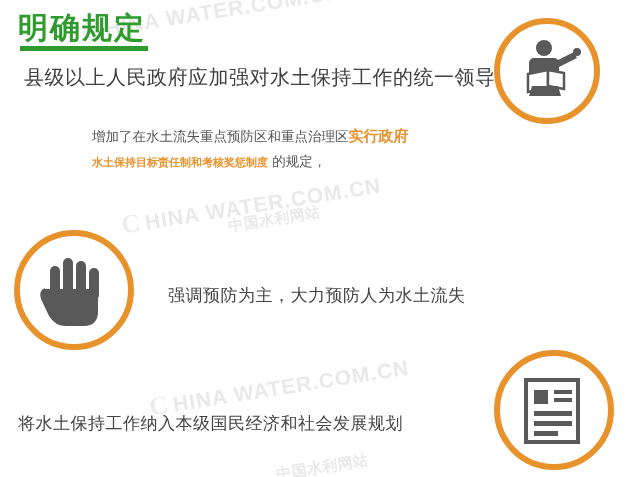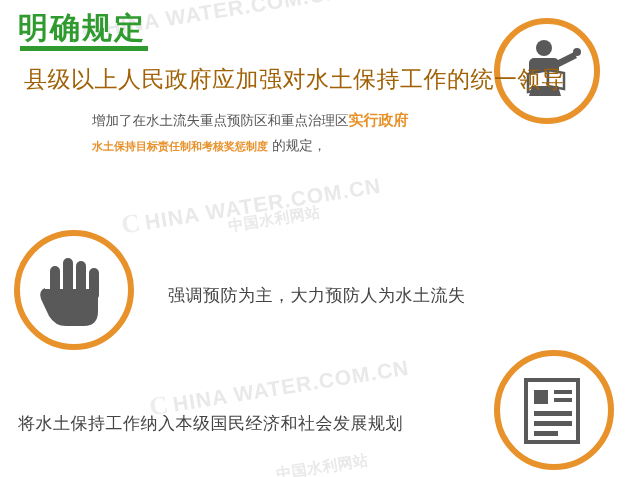--- a/index.html
+++ b/index.html
@@ -78,27 +78,27 @@
   .circle svg { display: block; }
 
   
   .line {
     position: absolute;
     color: #4a4a4a;
     font-family: "DejaVu Sans", sans-serif;
   }
   #line-1 {
     left: 24px; top: 64px;
-    font-size: 23px;
-    color: #a16207;
+    font-size: 20px;
+    color: #404040;
     letter-spacing: 0.5px;
   }
   .para {
     position: absolute;
-    left: 92px; top: 108px;
+    left: 92px; top: 124px;
     width: 400px;
     font-size: 13.5px;
     line-height: 25px;
     color: #555555;
     font-family: "DejaVu Sans", sans-serif;
   }
   .para .hl {
     color: #e8922c;
     font-weight: bold;
     font-size: 15px;

